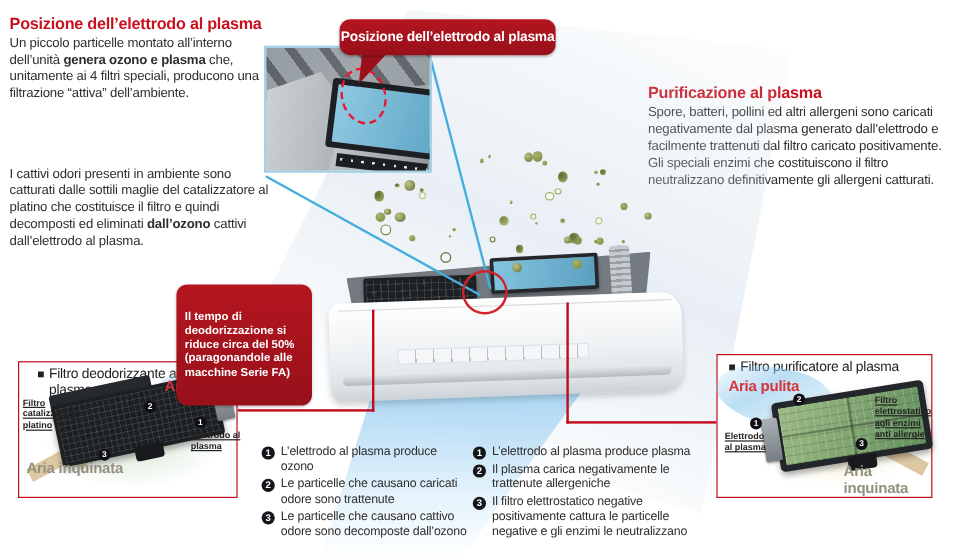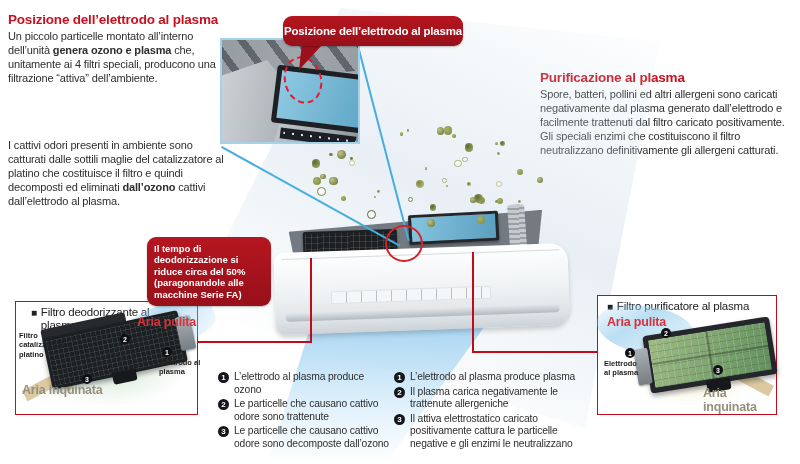--- a/index.html
+++ b/index.html
@@ -11,21 +11,21 @@
   
   .h-red{font-weight:bold;font-size:13.5px;color:#c8101e;margin:0 0 3px 0;letter-spacing:-.2px;}
   .para{font-size:11px;line-height:1.27;letter-spacing:-.15px;color:#2e2e2e;}
   
   .bubble{background:linear-gradient(180deg,#b5161f,#97101a);color:#fff;font-weight:bold;
           border-radius:9px;box-shadow:0 1px 2px rgba(0,0,0,.25);}
   #callout-pos{left:283px;top:16px;width:180px;height:30px;font-size:11.5px;
           display:flex;align-items:center;justify-content:center;z-index:9;letter-spacing:-.2px;}
   #callout-tail{left:299px;top:44px;width:24px;height:26px;background:#9b111b;
           clip-path:polygon(12% 0,100% 0,0 100%);z-index:8;}
-  #callout-time{left:147px;top:237px;width:124px;padding:6px 7px;font-size:9.5px;line-height:1.2;z-index:9;}
+  #callout-time{left:147px;top:237px;width:113px;padding:22px 7px;font-size:9.5px;line-height:1.2;z-index:9;}
   
   #photo{left:220px;top:38px;width:140px;height:106px;border:2px solid #a5d2e8;
          background:linear-gradient(115deg,#9aa1a7,#c6ccd0 45%,#8d959b);overflow:hidden;z-index:7;}
   #photo .slats{position:absolute;left:-10px;top:-6px;width:170px;height:42px;
          background:repeating-linear-gradient(55deg,#474d53 0 7px,#949ba0 7px 22px);opacity:.75;transform:skewY(-5deg);}
   #photo .housing{position:absolute;left:0px;top:20px;width:82px;height:86px;
          background:linear-gradient(100deg,#cdd2d5,#a2a9ae);
          clip-path:polygon(0 18%,55% 0,82% 32%,62% 100%,0 100%);box-shadow:2px 2px 4px rgba(0,0,0,.3);}
   #photo .bfilter{position:absolute;left:52px;top:30px;width:92px;height:58px;transform:rotate(7deg);
          border:5px solid #1c2024;background:linear-gradient(100deg,#8ec9e2,#62a8c8);border-radius:3px;}
@@ -72,21 +72,21 @@
   #particles{left:0;top:0;width:800px;height:464px;z-index:4;pointer-events:none;}
   .pt{position:absolute;border-radius:50%;}
   
   .infobox{border:1.5px solid #c20a1a;background:#fff;z-index:8;}
   #box-left{left:15px;top:301px;width:183px;height:114px;}
   #box-right{left:597px;top:295px;width:180px;height:120px;}
   .boxtitle{position:absolute;display:flex;gap:4px;font-size:11.5px;line-height:1.15;color:#222;letter-spacing:-.2px;}
   .boxtitle .sq{font-size:10px;line-height:1.3;}
   .aria-clean{position:absolute;font-size:12.5px;font-weight:bold;color:#d8323c;letter-spacing:-.2px;z-index:4;}
   .aria-dirty{position:absolute;font-size:12.5px;font-weight:bold;color:#94907f;letter-spacing:-.2px;z-index:4;}
-  .lbl-sm{position:absolute;font-size:7.5px;font-weight:bold;color:#222;line-height:1.25;z-index:4;}
+  .lbl-sm{position:absolute;font-size:7.5px;font-weight:bold;color:#222;line-height:1.25;z-index:4;text-decoration:underline;}
   .swoosh{position:absolute;z-index:1;border-radius:60% 40% 50% 50%/60% 50% 40% 50%;
          background:linear-gradient(135deg,rgba(140,200,235,0),rgba(140,200,235,.6) 40%,rgba(190,228,248,.12));}
   .tan-arrow{position:absolute;background:#dcc9a2;z-index:1;
          clip-path:polygon(0 35%,52% 35%,52% 8%,100% 50%,52% 92%,52% 65%,0 65%);}
   .glow{position:absolute;border-radius:50%;z-index:0;}
   .badge{position:absolute;width:10px;height:10px;border-radius:50%;background:#101014;color:#fff;font-size:7px;
          font-weight:bold;display:flex;align-items:center;justify-content:center;z-index:5;}
   
   .fwrap{position:absolute;z-index:3;}
   .fpanel{position:absolute;inset:0;background:#1d2023;border-radius:3px;box-shadow:0 3px 5px rgba(0,0,0,.35);}
@@ -248,35 +248,36 @@
     <div class="aria-clean" style="left:9px;top:19px;" data-name="clean-air-label">Aria pulita</div>
     <div class="fwrap" style="left:48px;top:30px;width:128px;height:58px;transform:rotate(-9deg);" data-name="purifying-filter-image">
       <div class="gframe" data-name="filter-frame"></div>
       <div class="ggrid" data-name="filter-green-mesh"></div>
       <div class="fnotch" data-name="filter-notch"></div>
       <div class="electrode" style="left:-11px;top:12px;width:14px;height:36px;" data-name="electrode-block"></div>
     </div>
     <div class="badge" style="left:63px;top:32px;" data-name="badge-2">2</div>
     <div class="badge" style="left:27px;top:52px;" data-name="badge-1">1</div>
     <div class="lbl-sm" style="left:6px;top:63px;width:40px;" data-name="electrode-label">Elettrodo al plasma</div>
+    <div class="lbl-sm" style="left:131px;top:33px;width:48px;" data-name="electrostatic-filter-label">Filtro elettrostatico agli enzimi anti allergie</div>
     <div class="badge" style="left:115px;top:69px;" data-name="badge-3">3</div>
     <div class="tan-arrow" style="left:100px;top:57px;width:78px;height:40px;transform:scaleX(-1) rotate(-28deg);" data-name="dirty-air-arrow-icon"></div>
     <div class="aria-dirty" style="left:105px;top:90px;" data-name="dirty-air-label">Aria inquinata</div>
   </div>
 
   <div class="steps" style="left:218px;top:371px;width:174px;" data-name="steps-deodorization">
 
       <div class="step" data-name="list-item">
         <span class="stepnum" data-name="step-number-badge">1</span>
         <span class="steptext" data-name="step-text">L’elettrodo al plasma produce ozono</span>
       </div>
 
       <div class="step" data-name="list-item">
         <span class="stepnum" data-name="step-number-badge">2</span>
-        <span class="steptext" data-name="step-text">Le particelle che causano cattivo odore sono trattenute</span>
+        <span class="steptext" data-name="step-text">Le particelle che causano caricati odore sono trattenute</span>
       </div>
 
       <div class="step" data-name="list-item">
         <span class="stepnum" data-name="step-number-badge">3</span>
         <span class="steptext" data-name="step-text">Le particelle che causano cattivo odore sono decomposte dall’ozono</span>
       </div>
     </div>
   <div class="steps" style="left:394px;top:371px;width:198px;" data-name="steps-purification">
 
       <div class="step" data-name="list-item">
@@ -284,17 +285,17 @@
         <span class="steptext" data-name="step-text">L’elettrodo al plasma produce plasma</span>
       </div>
 
       <div class="step" data-name="list-item">
         <span class="stepnum" data-name="step-number-badge">2</span>
         <span class="steptext" data-name="step-text">Il plasma carica negativamente le trattenute allergeniche</span>
       </div>
 
       <div class="step" data-name="list-item">
         <span class="stepnum" data-name="step-number-badge">3</span>
-        <span class="steptext" data-name="step-text">Il attiva elettrostatico caricato positivamente cattura le particelle negative e gli enzimi le neutralizzano</span>
+        <span class="steptext" data-name="step-text">Il filtro elettrostatico negative positivamente cattura le particelle negative e gli enzimi le neutralizzano</span>
       </div>
     </div>
 
 </div>
 
 </body></html>

